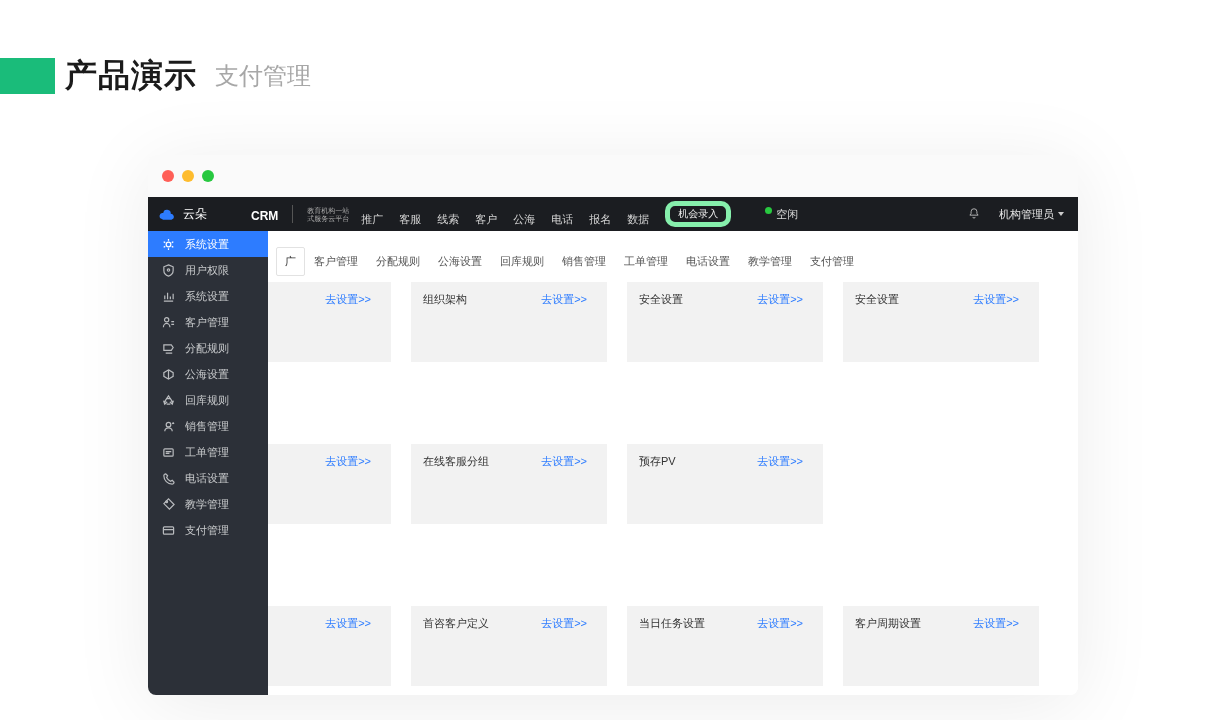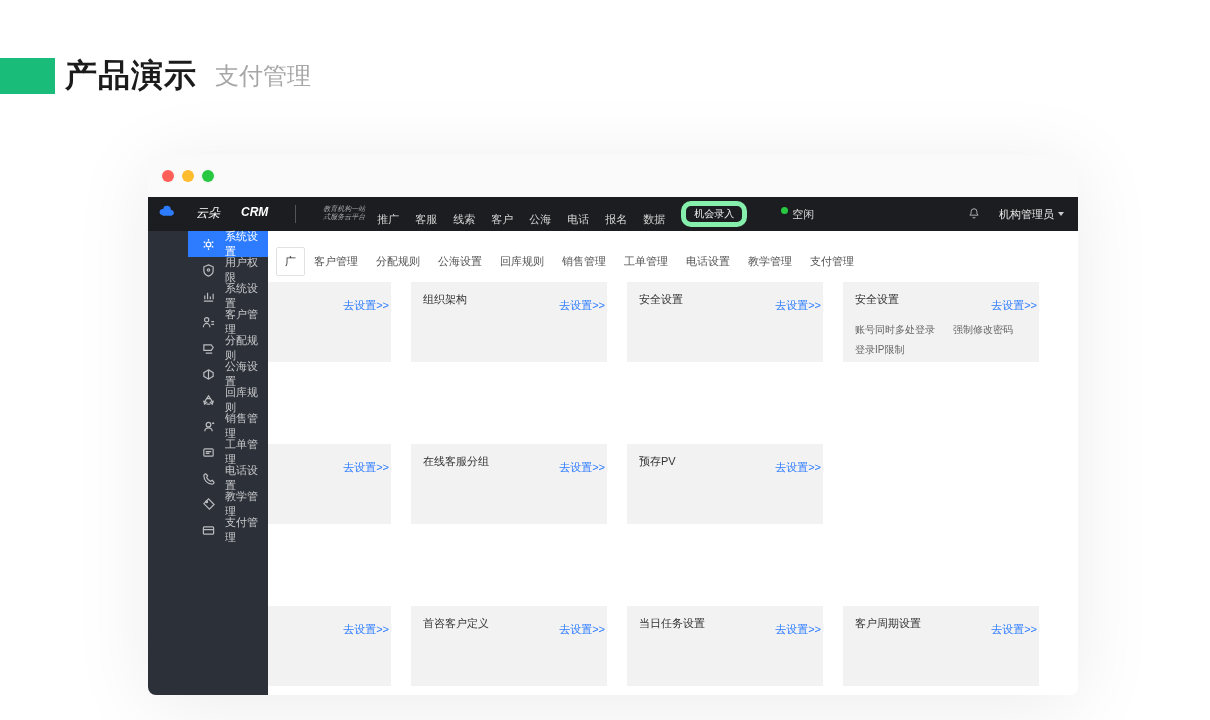--- a/index.html
+++ b/index.html
@@ -69,32 +69,31 @@
     height: 34px;
     background:#1b1d21;
     color:#dcdcdc;
     display:flex;
     align-items:center;
     font-size:11px;
     padding:0 14px 0 10px;
   }
   .logo {
     display:flex;
-    align-items:flex-start;
-    gap:21px;
+    align-items:flex-end;
+    gap:8px;
     margin-right:12px;
-    font-style:italic;
   }
   .logo .cloud {
     width:18px;height:14px;
     position:relative;
   }
   .logo .cloud svg{display:block;}
   .logo .crm {
-    font-size:12px; font-weight:700; color:#fff;
+    font-size:12px; font-weight:700; color:#fff;margin-left:36px;
   }
   .logo .zh {
     font-size:12px; font-weight:400; color:#fff; margin-left:-1px;
   }
   .logo .divider {width:1px;height:18px;background:#555;margin:0 6px;}
   .logo .tag {font-size:7px;line-height:8px;color:#aaa;}
   .appnav {display:flex;align-items:flex-end;gap:16px;}
   .appnav a {color:#d4d4d4;cursor:pointer;}
   .oppty-btn {
     border:5px solid #86efac;border-radius:10px;
@@ -105,21 +104,21 @@
   .spacer{flex:1;}
   .bell{width:14px;height:14px;margin-right:18px;cursor:pointer;}
   .user{display:flex;align-items:center;gap:4px;cursor:pointer;color:#e6e6e6;}
   .caret{width:0;height:0;border-left:3px solid transparent;border-right:3px solid transparent;border-top:4px solid #ccc;}
 
   
   .body{position:relative;display:flex;height:calc(100% - 76px);}
   .sidebar{
     width:120px;background:#2c3038;color:#c8cacc;
     font-size:11px;
-    display:flex;flex-direction:column;padding-left:40px;
+    display:flex;flex-direction:column;
   }
   .sidebar .item{
     display:flex;align-items:center;gap:10px;
     height:26px;padding-left:14px;cursor:pointer;
   }
   .sidebar .item.active{background:#2d7cff;color:#fff;}
   .sidebar .ico{width:13px;height:13px;display:flex;align-items:center;justify-content:center;}
   .sidebar svg{stroke:#b9bbbe;stroke-width:1.3;fill:none;}
   .sidebar .item.active svg{stroke:#fff;}
 
@@ -143,22 +142,22 @@
   .card{
     width:196px;height:80px;
     background:#f2f2f2;
     padding:10px 12px;
     font-size:11px;color:#333;
     position:relative;
   }
   .card.first{width:183px;}
   .card .title{font-weight:500;}
   .card .link{
-    position:absolute;top:10px;right:2px;
-    color:#2d7cff;font-size:11px;cursor:pointer;margin-top:6px;
+    position:absolute;top:10px;right:20px;
+    color:#2d7cff;font-size:11px;cursor:pointer;
   }
   .card .subs{
     margin-top:16px;font-size:10px;color:#666;
     display:flex;flex-wrap:wrap;gap:6px 18px;
   }
 </style>
 </head>
 <body>
 
 <div class="page-header">
@@ -336,25 +335,21 @@
           <span class="tab">工单管理</span>
           <span class="tab">电话设置</span>
           <span class="tab">教学管理</span>
           <span class="tab">支付管理</span>
         </div>
       <div class="sections" id="sections">
           <div class="row">
             <div class="card first"><span class="title"></span><span class="link">去设置&gt;&gt;</span></div>
             <div class="card"><span class="title">组织架构</span><span class="link">去设置&gt;&gt;</span></div>
             <div class="card"><span class="title">安全设置</span><span class="link">去设置&gt;&gt;</span></div>
-            <div class="card"><span class="title">安全设置</span><span class="link">去设置&gt;&gt;</span><div class="subs">
-                <span>账号同时多处登录</span>
-                <span>强制修改密码</span>
-                <span>登录IP限制</span>
-              </div></div>
+            <div class="card"><span class="title">安全设置</span><span class="link">去设置&gt;&gt;</span></div>
           </div>
           <div class="row">
             <div class="card first">
               <span class="link">去设置&gt;&gt;</span>
             </div>
             <div class="card"><span class="title">在线客服分组</span><span class="link">去设置&gt;&gt;</span></div>
             <div class="card"><span class="title">预存PV</span><span class="link">去设置&gt;&gt;</span></div>
           </div>
           <div class="row">
             <div class="card first">

